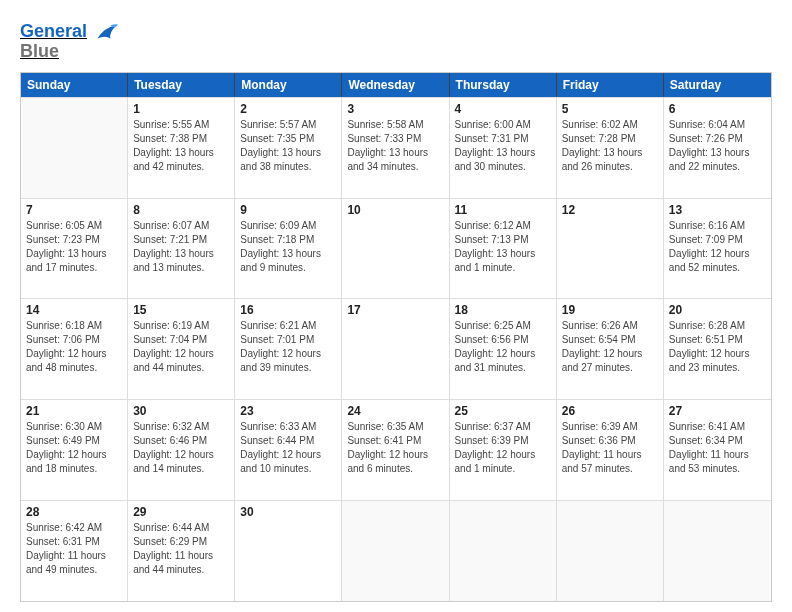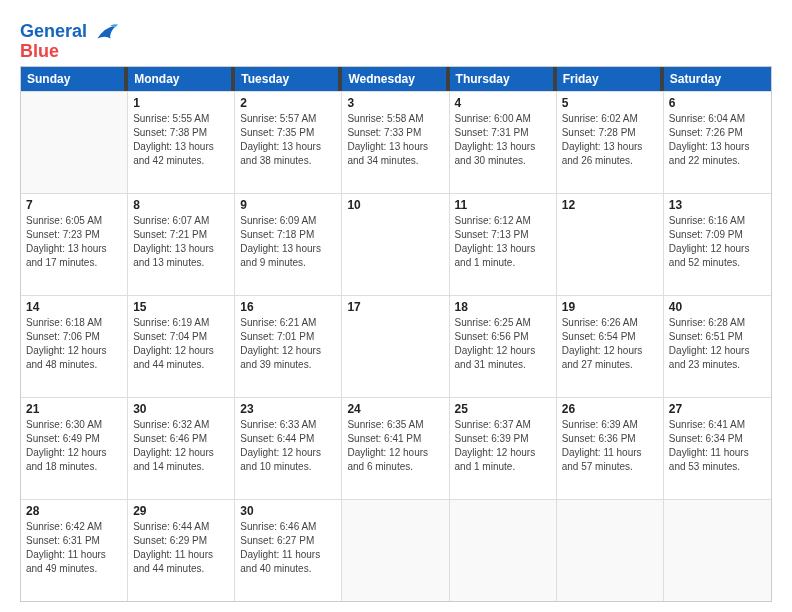--- a/index.html
+++ b/index.html
@@ -14,21 +14,22 @@
       width: 792px;
       height: 612px;
       padding: 18px 20px 10px 20px;
       display: flex;
       flex-direction: column;
     }
     .header {
       display: flex;
       align-items: flex-start;
       justify-content: space-between;
-      margin-bottom: 4px;
+      margin-bottom: 10px;
+      text-decoration: underline;
     }
     .logo {
       display: flex;
       align-items: center;
     }
     .logo-text {
       font-size: 18px;
       font-weight: bold;
       color: #333;
       line-height: 1.1;
@@ -63,21 +64,21 @@
     .cal-header-row {
       display: grid;
       grid-template-columns: repeat(7, 1fr);
       background: #1565c0;
     }
     .cal-header-cell {
       color: #fff;
       font-size: 12px;
       font-weight: bold;
       padding: 5px 6px;
-      border-right: 4px solid #404040;
+      border-right: 1px solid #404040;
       text-align: left;
     }
     .cal-header-cell:last-child { border-right: none; }
     .cal-body {
       flex: 1;
       display: flex;
       flex-direction: column;
     }
     .cal-week {
       display: grid;
@@ -116,35 +117,35 @@
     <div class="logo">
       <div>
         <div style="display:flex;align-items:center;">
           <span class="logo-text"><span>General</span></span>
           <svg class="logo-icon" viewBox="0 0 30 30">
             <path d="M8 22 Q15 10 28 8 Q20 16 22 22 Q16 18 8 22Z" fill="#1565c0"></path>
             <path d="M22 8 Q26 6 30 7 Q27 12 22 8Z" fill="#42a5f5"></path>
           </svg>
         </div>
         <div style="display:flex;align-items:center;margin-top:-4px;">
-          <span class="logo-text" style="color:#ef4444;font-size:18px;font-weight:bold;">Blue</span>
+          <span class="logo-text" style="color:#737373;font-size:18px;font-weight:bold;">Blue</span>
         </div>
       </div>
     </div>
     <div class="title-section">
       <div class="month-title"></div>
       <div class="location"></div>
     </div>
   </div>
 
   <div class="calendar">
     <div class="cal-header-row">
     <div class="cal-header-cell">Sunday</div>
+        <div class="cal-header-cell">Tuesday</div>
         <div class="cal-header-cell">Monday</div>
-        <div class="cal-header-cell">Tuesday</div>
         <div class="cal-header-cell">Wednesday</div>
         <div class="cal-header-cell">Thursday</div>
         <div class="cal-header-cell">Friday</div>
         <div class="cal-header-cell">Saturday</div>
       </div>
     <div class="cal-body">
     <div class="cal-week">
           <div class="cal-cell empty"></div>
           <div class="cal-cell">
             <span class="day-num">1</span>
@@ -217,21 +218,21 @@
           </div>
           <div class="cal-cell">
             <span class="day-num">18</span>
             <div class="day-info">Sunrise: 6:25 AM<br>Sunset: 6:56 PM<br>Daylight: 12 hours and 31 minutes.</div>
           </div>
           <div class="cal-cell">
             <span class="day-num">19</span>
             <div class="day-info">Sunrise: 6:26 AM<br>Sunset: 6:54 PM<br>Daylight: 12 hours and 27 minutes.</div>
           </div>
           <div class="cal-cell">
-            <span class="day-num">40</span>
+            <span class="day-num">20</span>
             <div class="day-info">Sunrise: 6:28 AM<br>Sunset: 6:51 PM<br>Daylight: 12 hours and 23 minutes.</div>
           </div>
         </div>
         <div class="cal-week">
           <div class="cal-cell">
             <span class="day-num">21</span>
             <div class="day-info">Sunrise: 6:30 AM<br>Sunset: 6:49 PM<br>Daylight: 12 hours and 18 minutes.</div>
           </div>
           <div class="cal-cell">
             <span class="day-num">30</span>
@@ -262,21 +263,20 @@
           <div class="cal-cell">
             <span class="day-num">28</span>
             <div class="day-info">Sunrise: 6:42 AM<br>Sunset: 6:31 PM<br>Daylight: 11 hours and 49 minutes.</div>
           </div>
           <div class="cal-cell">
             <span class="day-num">29</span>
             <div class="day-info">Sunrise: 6:44 AM<br>Sunset: 6:29 PM<br>Daylight: 11 hours and 44 minutes.</div>
           </div>
           <div class="cal-cell">
             <span class="day-num">30</span>
-            <div class="day-info">Sunrise: 6:46 AM<br>Sunset: 6:27 PM<br>Daylight: 11 hours and 40 minutes.</div>
           </div>
           <div class="cal-cell empty"></div>
           <div class="cal-cell empty"></div>
           <div class="cal-cell empty"></div>
           <div class="cal-cell empty"></div>
         </div>
       </div>
   </div>
 </div>
 

